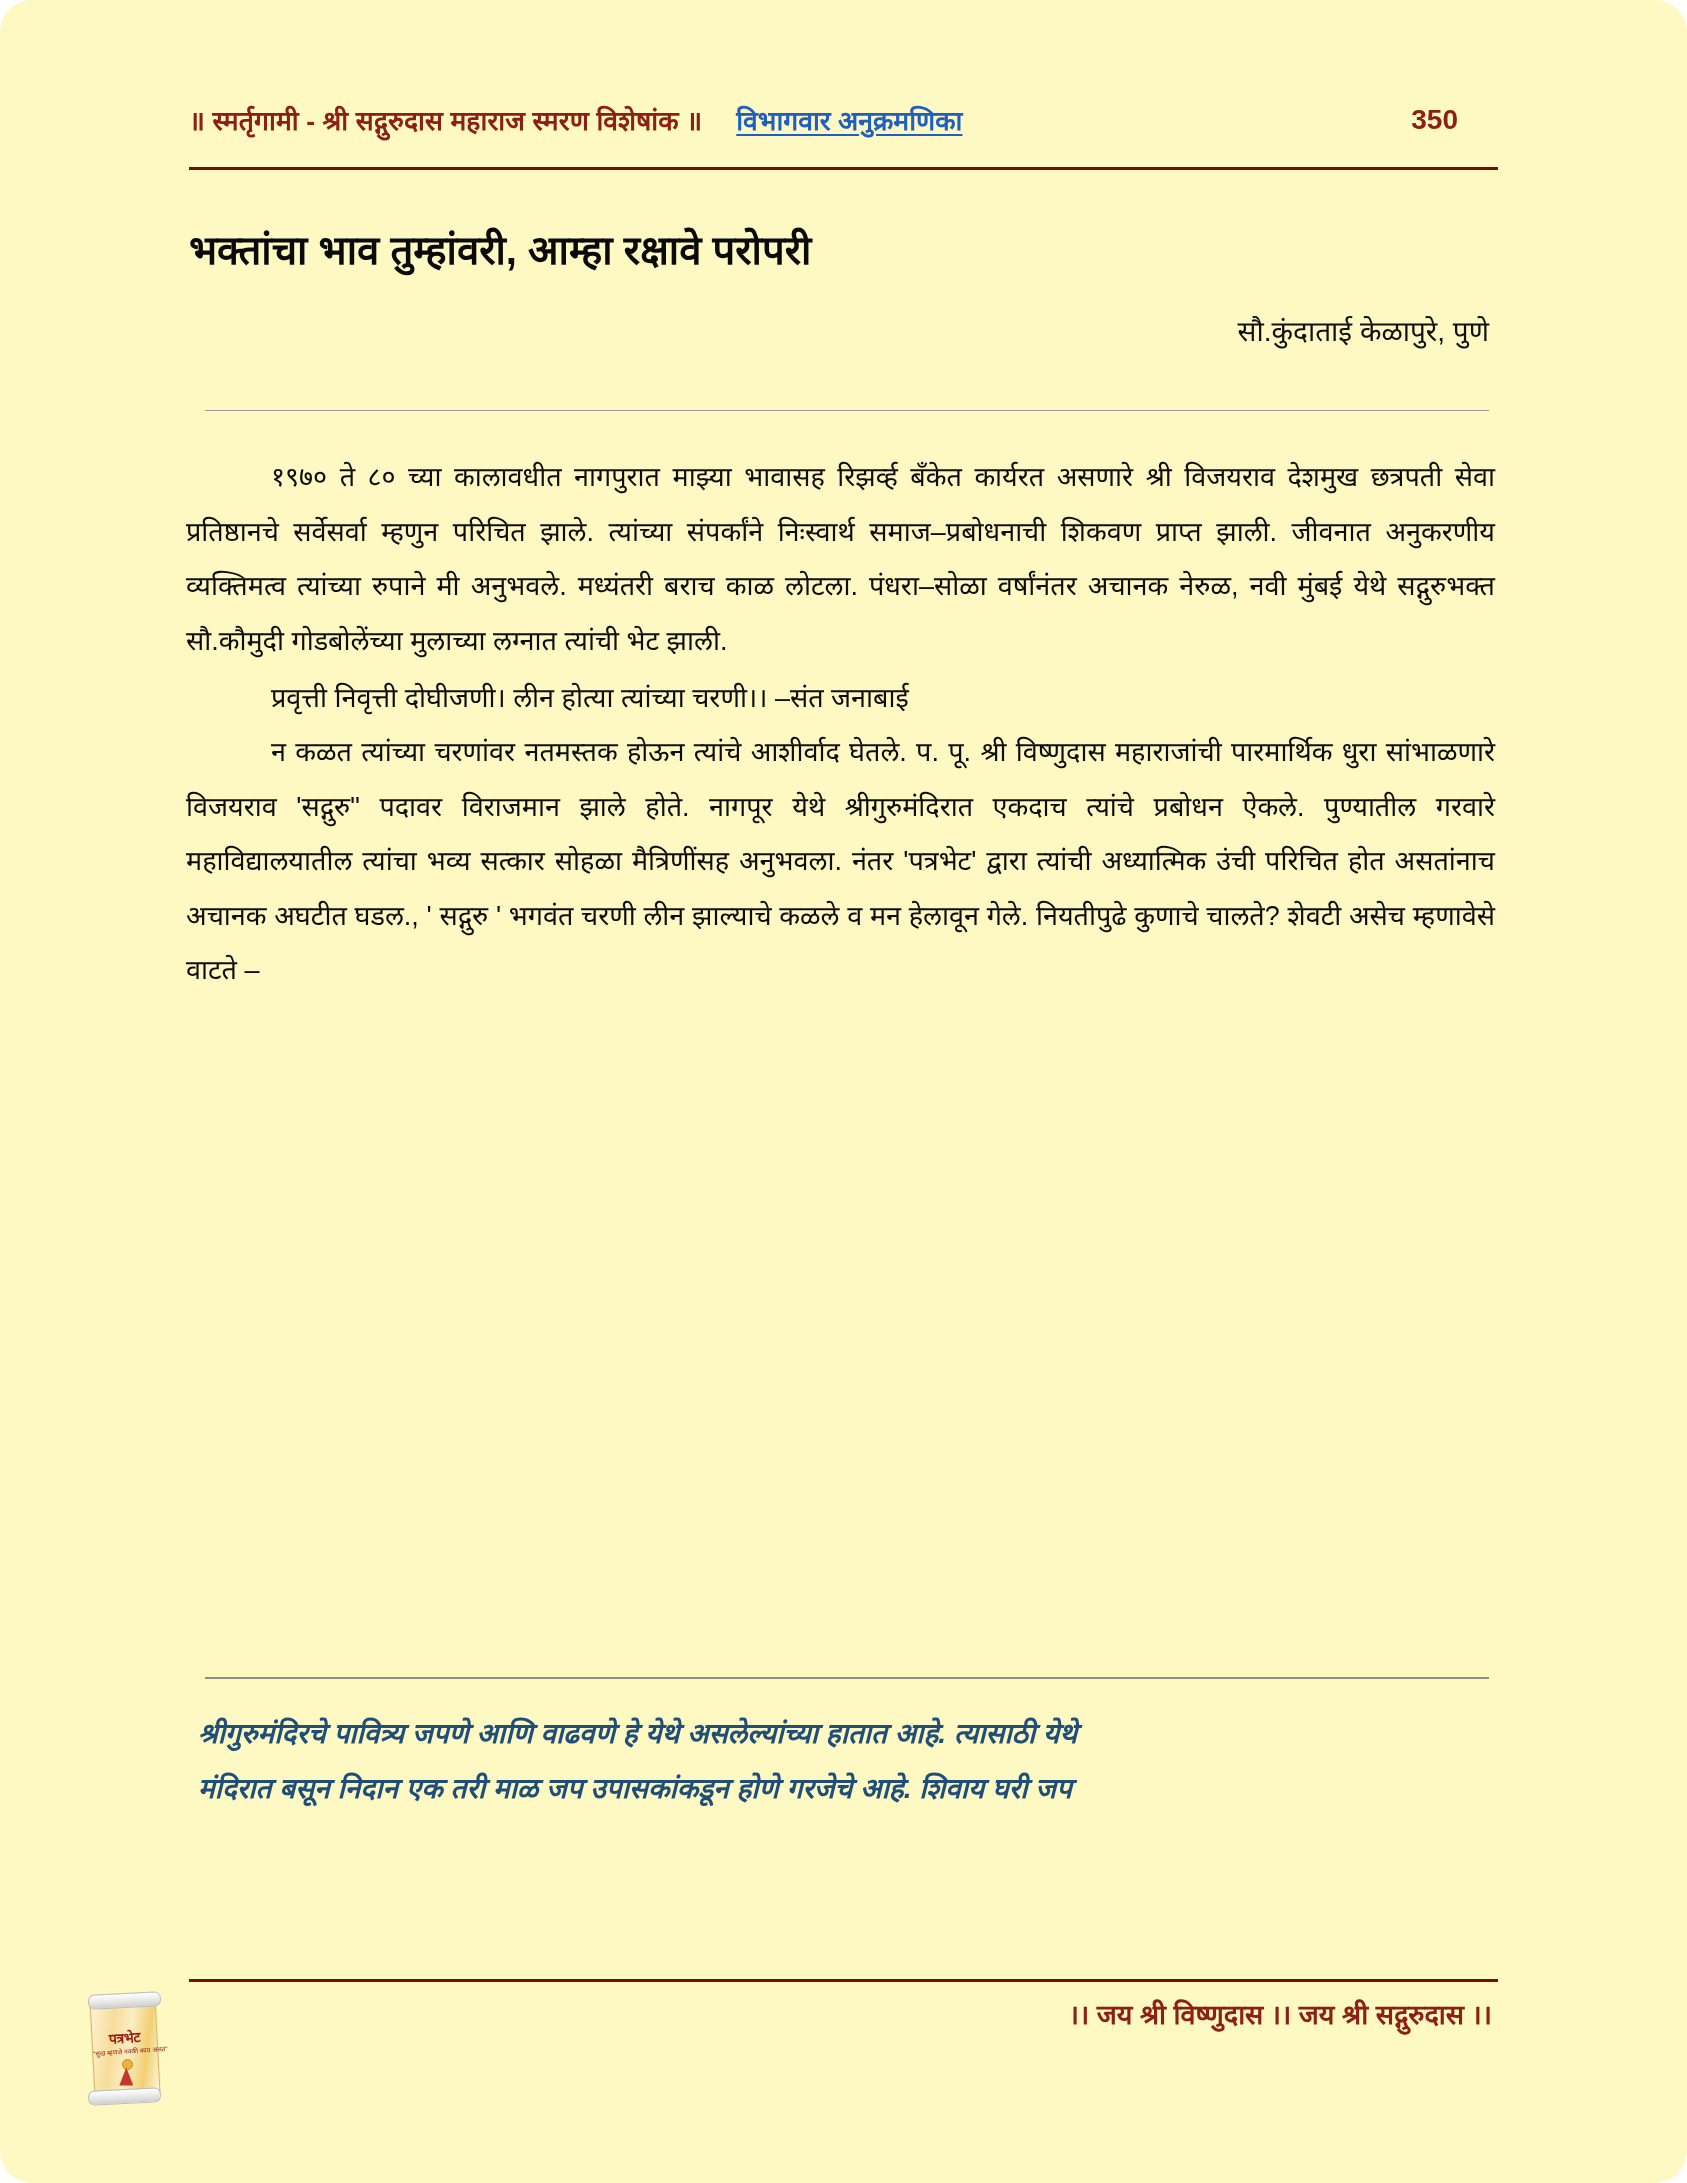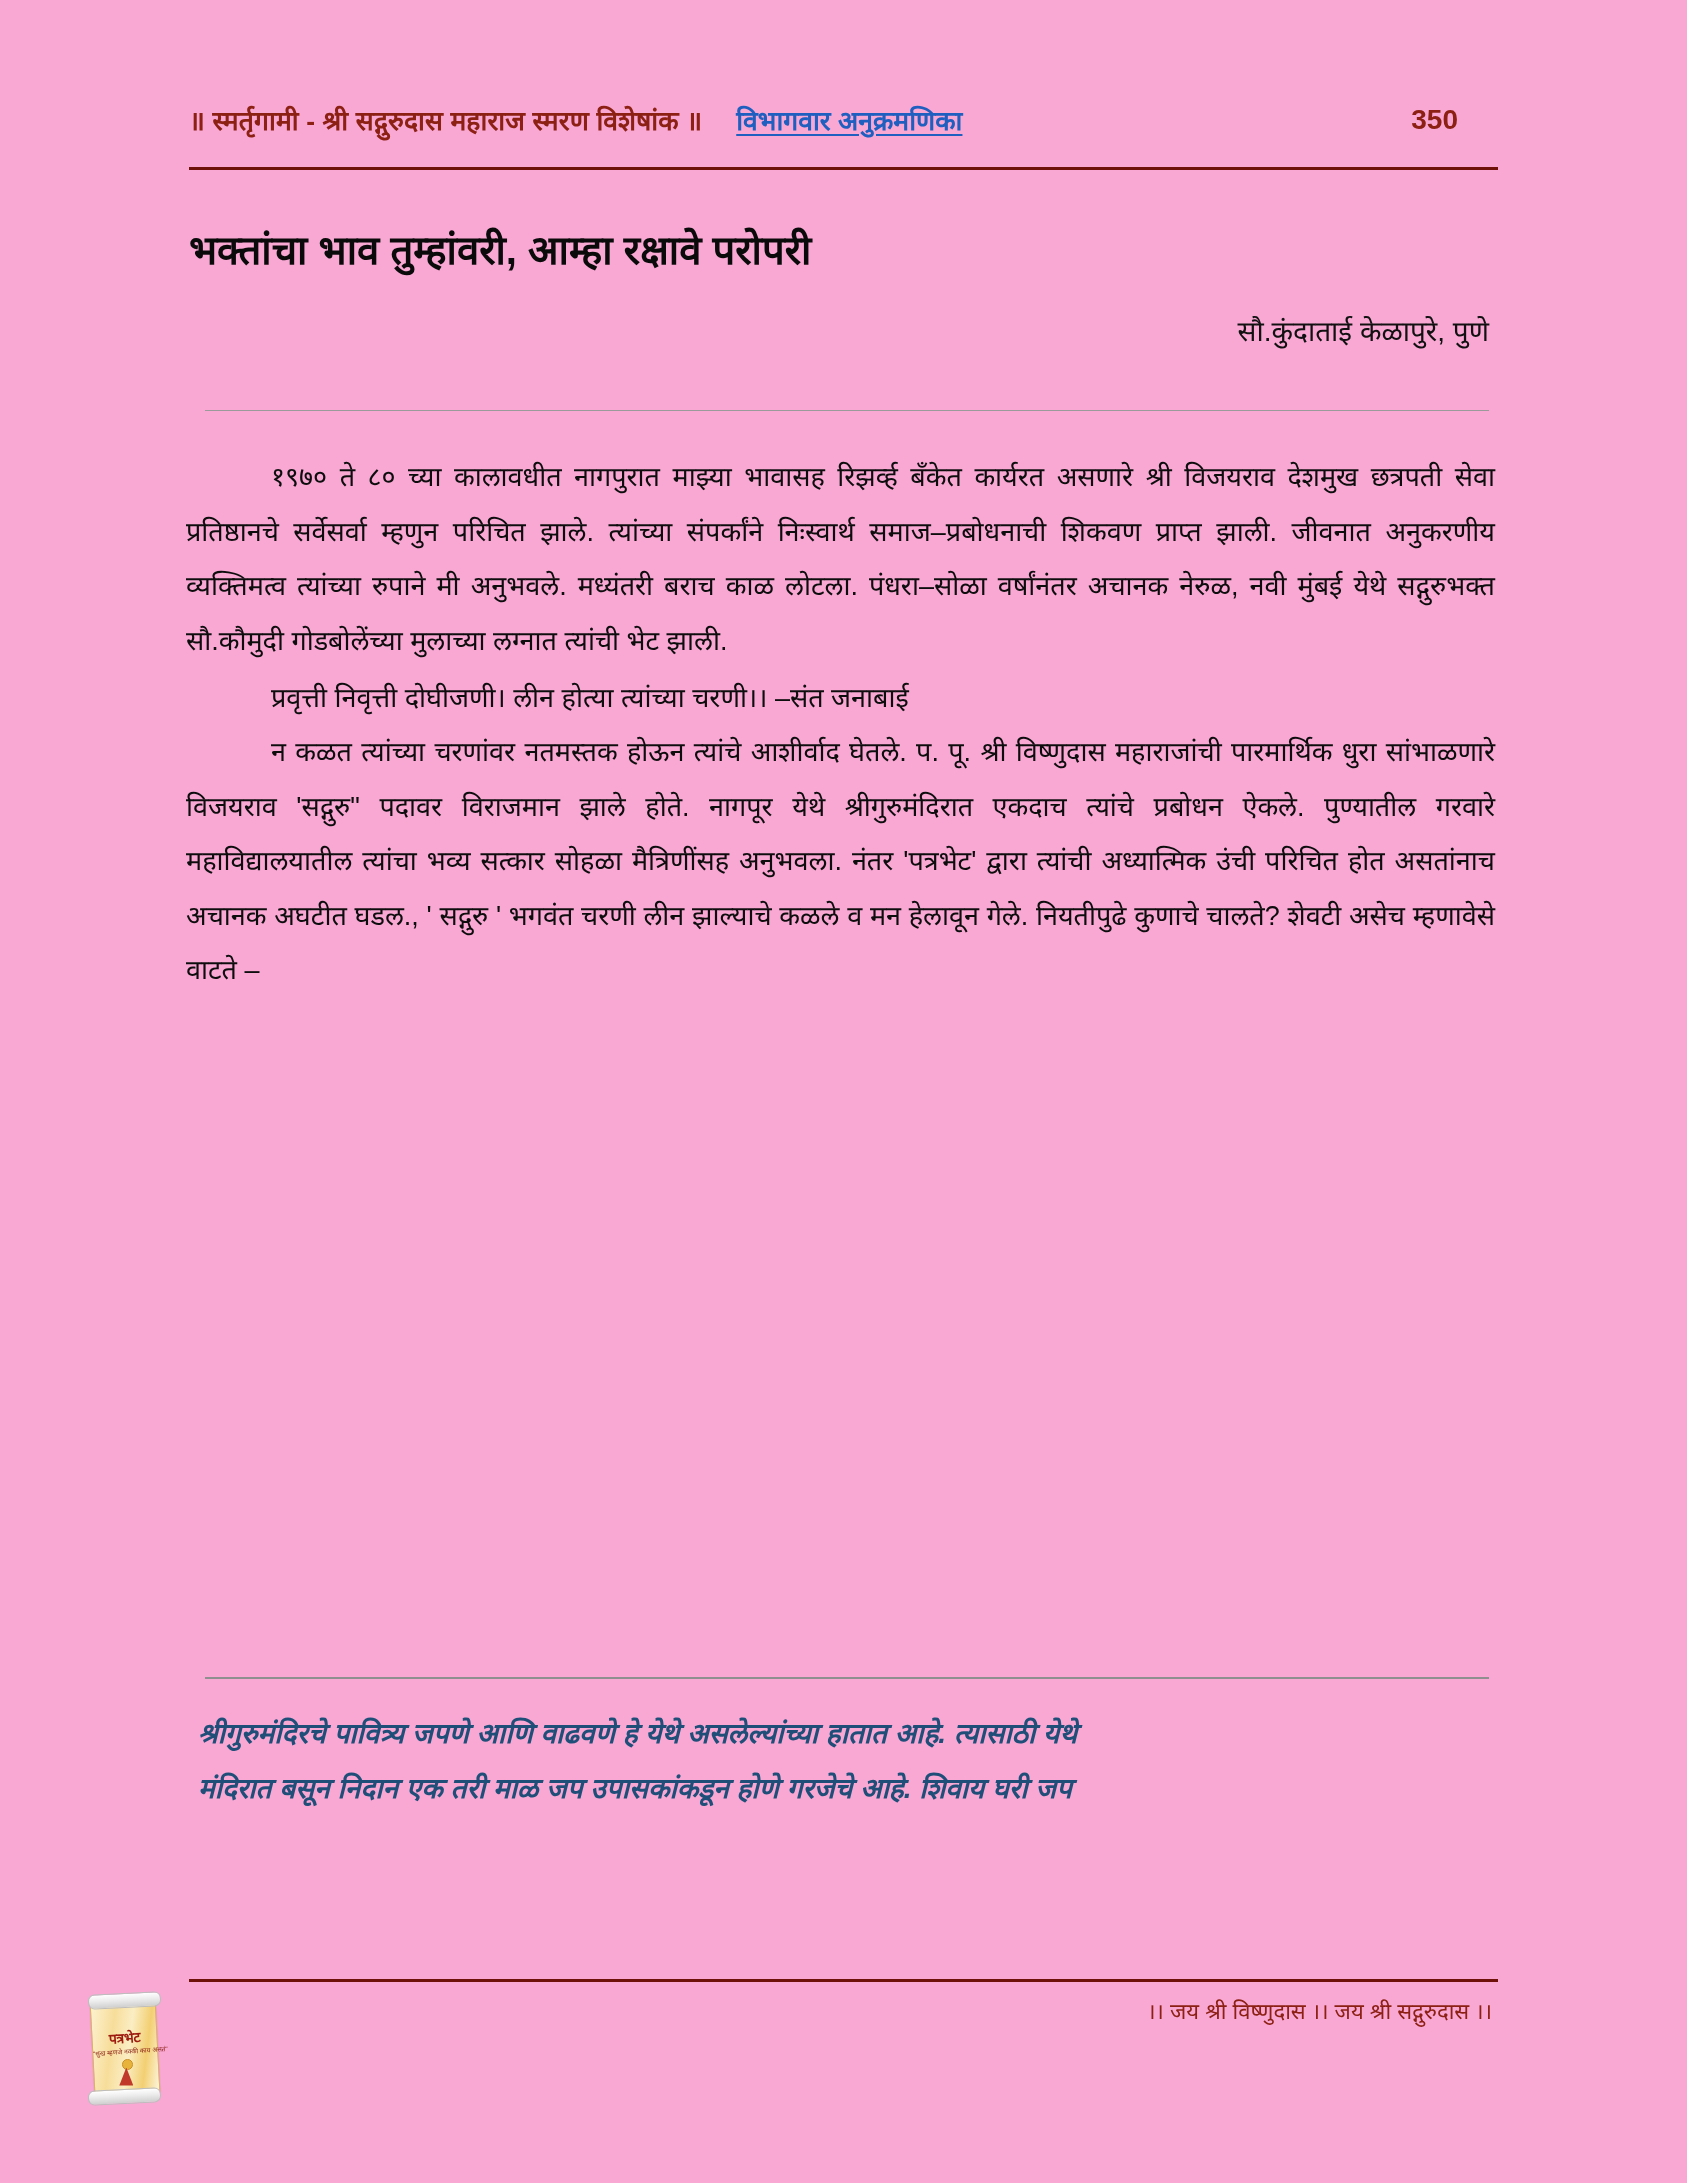--- a/index.html
+++ b/index.html
@@ -12,21 +12,22 @@
     width: 1687px;
     height: 2183px;
     font-family: "Liberation Sans", "DejaVu Sans", sans-serif;
     position: relative;
     overflow: hidden;
   }
 
   .page {
     position: absolute;
     inset: 0;
-    background: #f9a8d4;
+    background: #fef9c3;
+    border-radius: 32px;
   }
 
   
   .header-row {
     position: absolute;
     left: 189px;
     right: 189px;
     top: 93px;
     height: 53px;
     display: flex;
@@ -149,22 +150,22 @@
     top: 1979px;
     height: 3.3px;
     background: #6E1109;
   }
 
   
   .footer-text {
     position: absolute;
     right: 195px;
     top: 1995px;
-    font-size: 22px;
-    font-weight: normal;
+    font-size: 27px;
+    font-weight: bold;
     color: #8C2013;
     white-space: nowrap;
   }
 
   
   .logo {
     position: absolute;
     left: 85px;
     top: 1990px;
     width: 78px;

